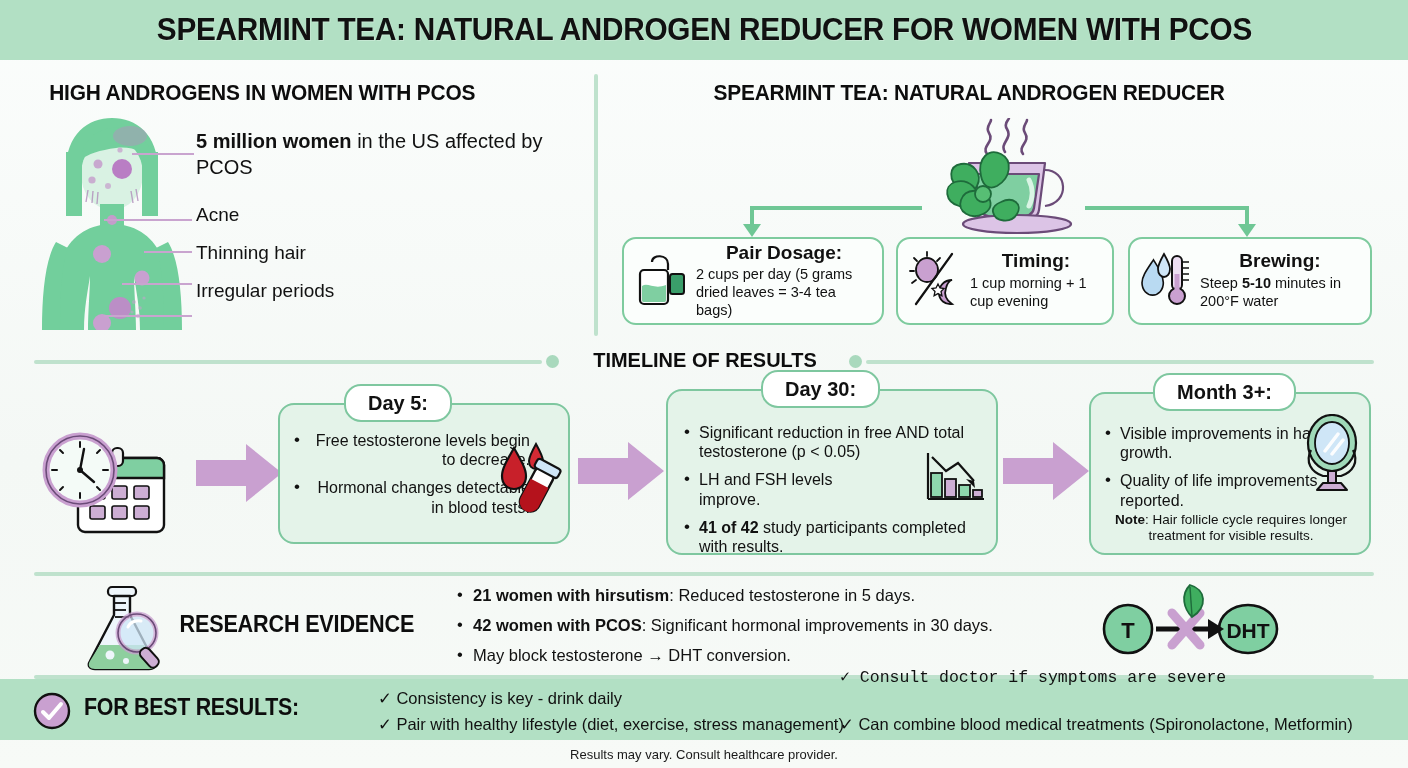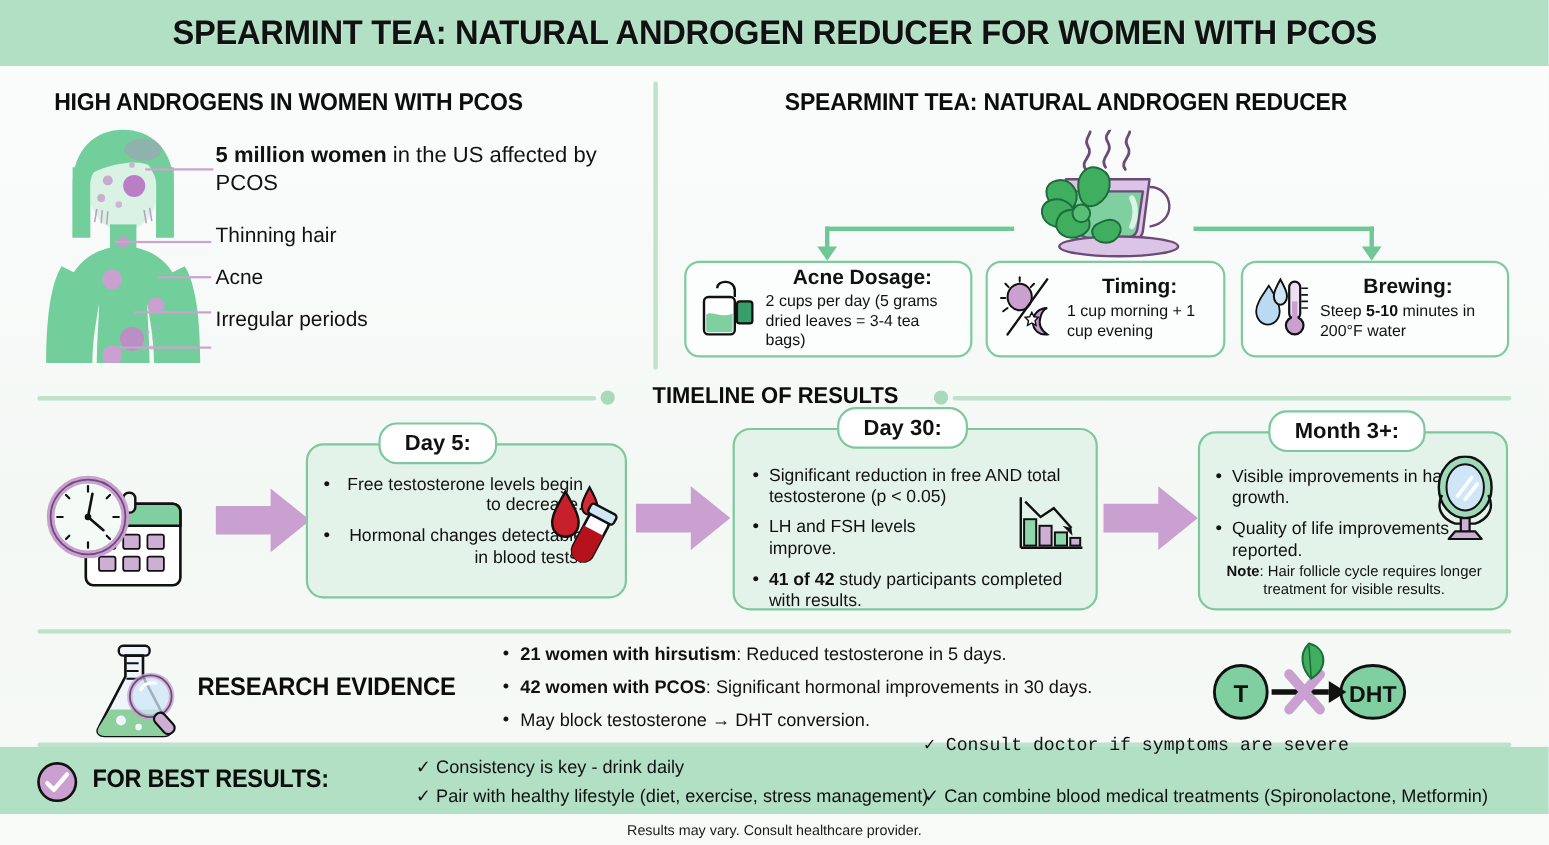--- a/index.html
+++ b/index.html
@@ -199,22 +199,22 @@
   <div class="leader" style="left:132px; top:153px; width:62px;"></div>
   <div class="leader" style="left:104px; top:219px; width:88px;"></div>
   <div class="leader" style="left:144px; top:251px; width:48px;"></div>
   <div class="leader" style="left:122px; top:283px; width:70px;"></div>
   <div class="leader" style="left:104px; top:315px; width:88px;"></div>
 
   <div class="bullets-left">
     <div class="big-stat">
       <b>5 million women</b><span> in the US affected by PCOS</span>
     </div>
+    <div class="sym">Acne</div>
     <div class="sym">Thinning hair</div>
-    <div class="sym">Acne</div>
     <div class="sym">Irregular periods</div>
   </div>
 
   <div class="teacup">
     <svg width="160" height="118" viewBox="0 0 160 118">
       <g stroke="#6b4b78" stroke-width="2.6" fill="none" stroke-linecap="round">
         <path d="M62 36 C56 28 70 24 64 15 C60 9 66 5 66 2"></path>
         <path d="M80 34 C74 25 88 21 82 11 C78 5 84 2 84 0"></path>
         <path d="M98 36 C92 28 106 24 100 15 C96 9 102 5 102 2"></path>
       </g>
@@ -248,21 +248,21 @@
   <div class="tbox" id="box-dose">
     <div class="ic">
       <svg width="54" height="62" viewBox="0 0 54 62">
         <path d="M18 14 C18 6 34 6 34 16 L34 22" stroke="#111" stroke-width="2.2" fill="none"></path>
         <rect x="6" y="22" width="28" height="34" rx="4" fill="#fff" stroke="#111" stroke-width="2.2"></rect>
         <path d="M8 38 C14 34 20 42 32 37 L32 52 C32 54 31 54 29 54 L11 54 C9 54 8 54 8 52 Z" fill="#7fcfa1"></path>
         <rect x="36" y="26" width="14" height="20" rx="2.5" fill="#3a9e6a" stroke="#111" stroke-width="2"></rect>
       </svg>
     </div>
     <div class="txt">
-      <div class="h">Acne Dosage:</div>
+      <div class="h">Pair Dosage:</div>
       <div class="b">2 cups per day (5 grams dried leaves = 3-4 tea bags)</div>
     </div>
   </div>
 
   <div class="tbox" id="box-time">
     <div class="ic">
       <svg width="54" height="58" viewBox="0 0 54 58">
         <ellipse cx="19" cy="20" rx="11" ry="12" fill="#c9a0d0" stroke="#111" stroke-width="1.8"></ellipse>
         <g stroke="#111" stroke-width="1.8" stroke-linecap="round">
           <line x1="19" y1="2" x2="19" y2="6"></line>

